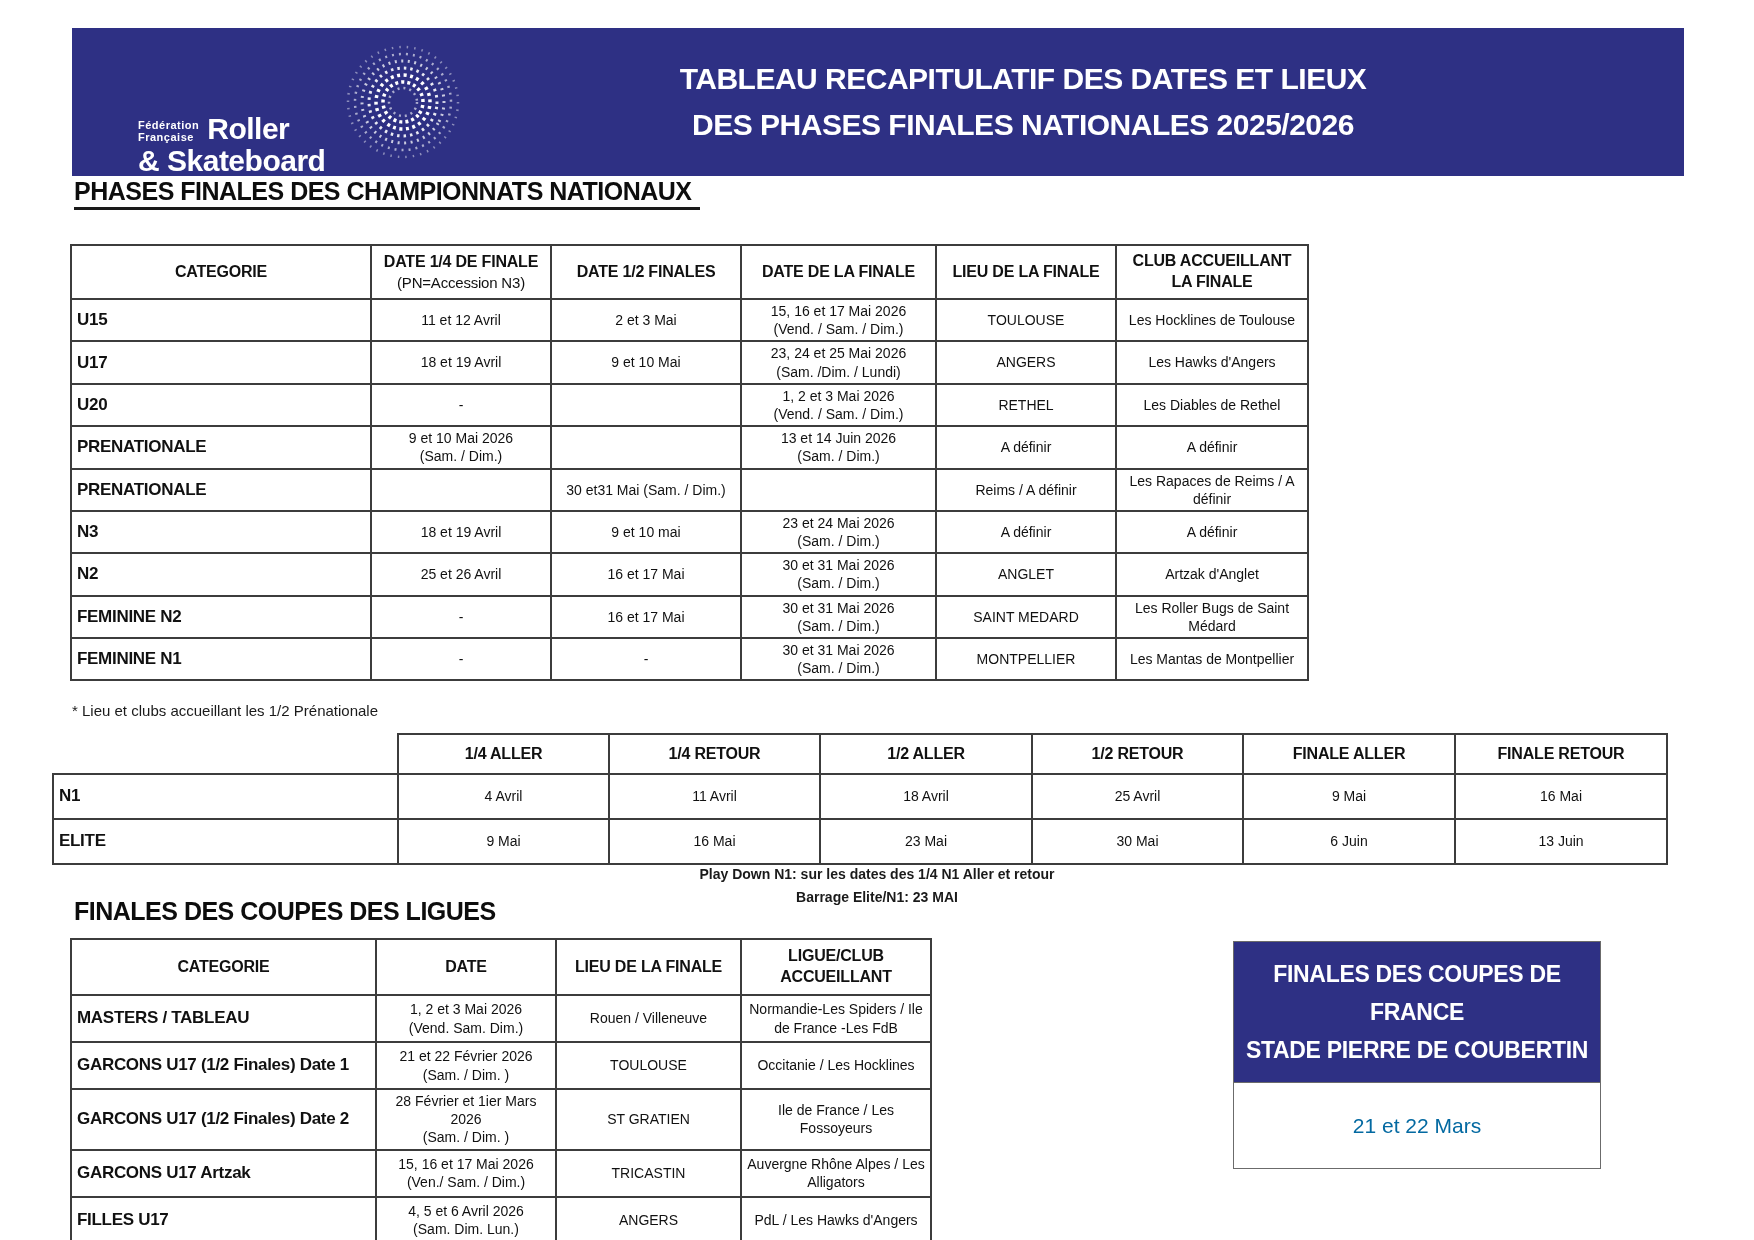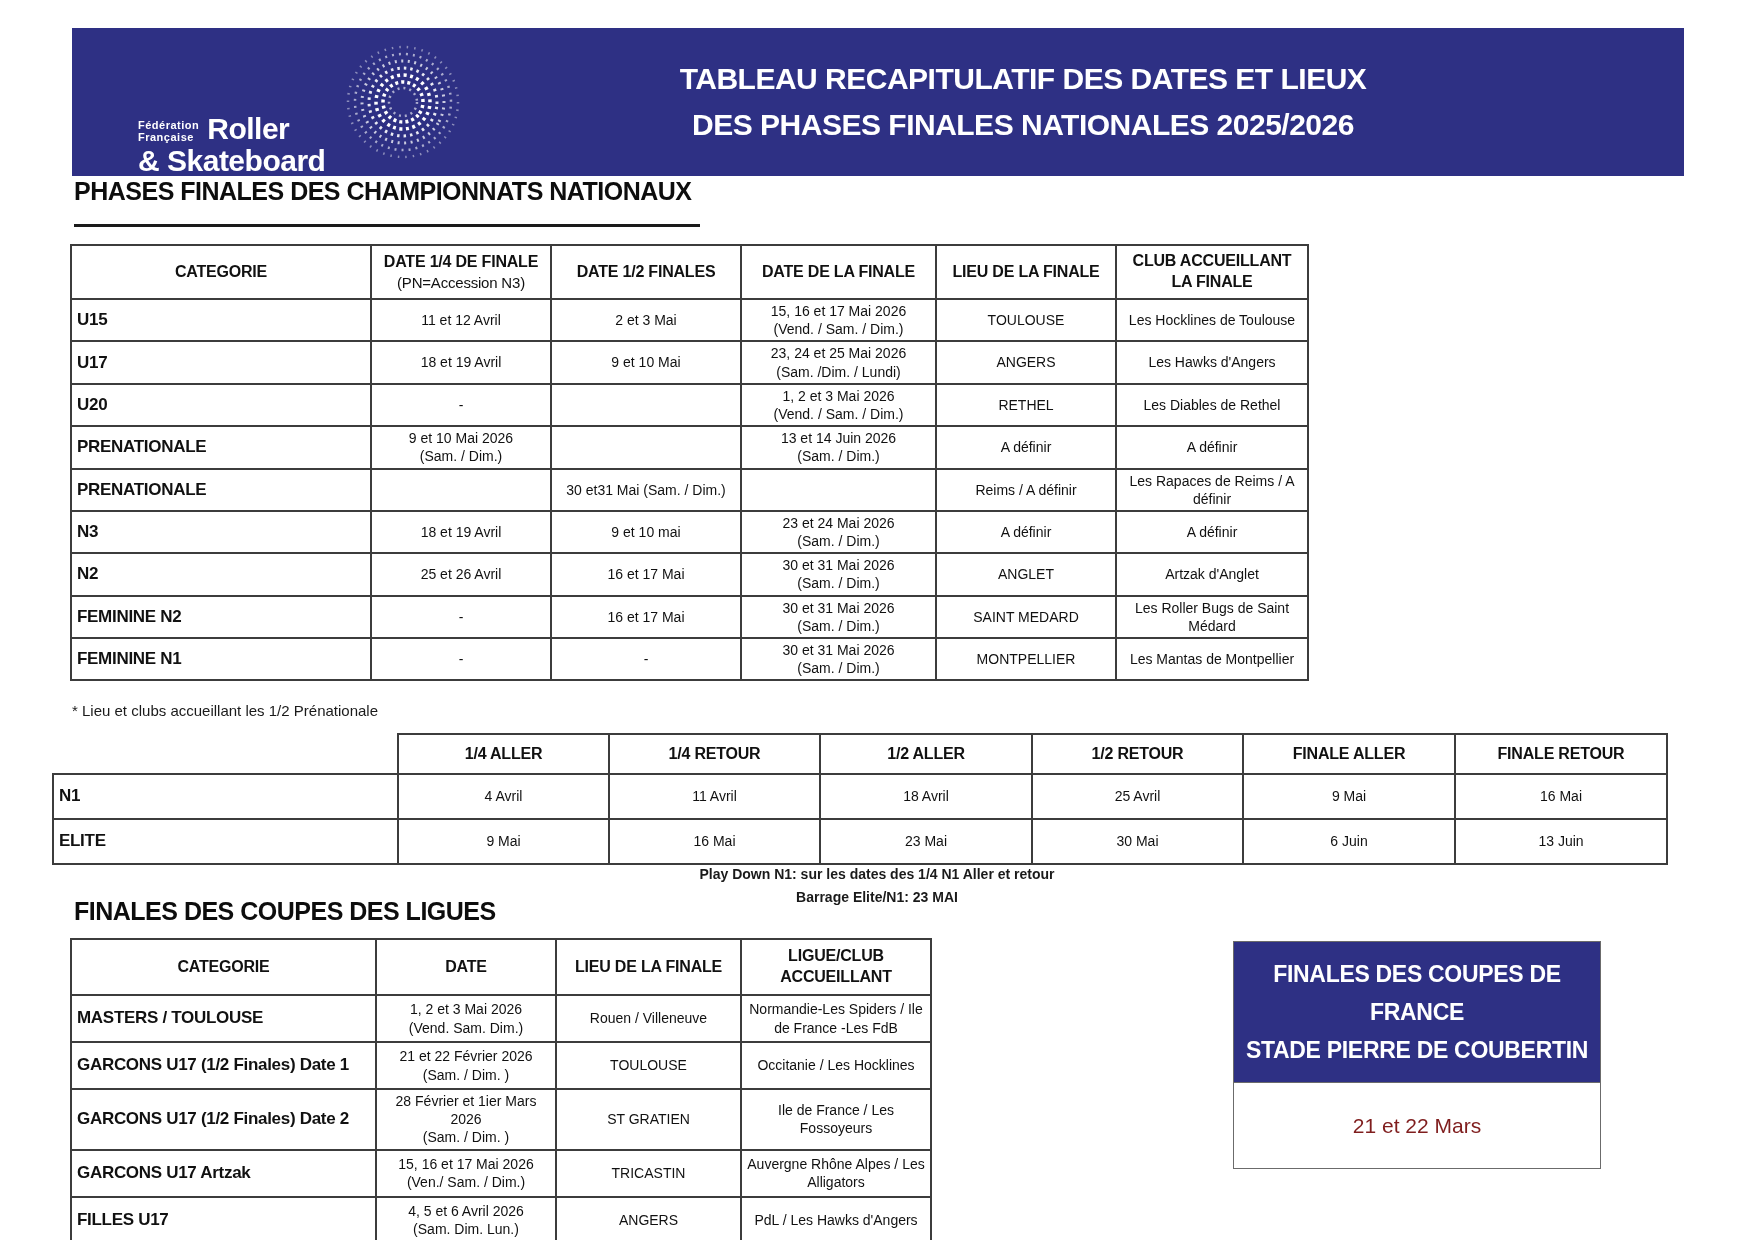--- a/index.html
+++ b/index.html
@@ -15,21 +15,21 @@
   .logo-row1 { display:flex; align-items:flex-end; gap:8px; }
   .logo-fed { font-size:11px; font-weight:700; letter-spacing:0.5px; line-height:1.15; text-transform:none; }
   .logo-roller { font-size:30px; font-weight:700; letter-spacing:-0.5px; }
   .logo-row2 { font-size:30px; font-weight:700; letter-spacing:-0.5px; margin-top:2px; }
   .banner-title { position:absolute; left:430px; right:140px; top:0; height:148px;
     display:flex; flex-direction:column; justify-content:center; text-align:center;
     color:#fff; font-weight:700; font-size:30px; line-height:46px; letter-spacing:-0.5px; }
 
   
   .sec-title { position:absolute; left:74px; font-size:25px; font-weight:700; letter-spacing:-0.5px; color:#0d0d0d; }
-  .sec1 { top:177px; border-bottom:3px solid #1a1a1a; padding-bottom:18px; padding-right:8px; }
+  .sec1 { top:177px; border-bottom:3px solid #1a1a1a; padding-bottom:1px; padding-right:8px; }
   .sec2 { top:897px; }
 
   
   table { border-collapse:collapse; table-layout:fixed; position:absolute; background:#fff; }
   th, td { border:2px solid #3c3c3c; text-align:center; vertical-align:middle;
     padding:2px 5px; font-size:14px; white-space:pre-line; line-height:1.3; }
   thead th { font-weight:700; font-size:16px; letter-spacing:-0.2px; }
   .h-sub { font-weight:400; font-size:15px; }
   tbody td:first-child { text-align:left; font-weight:700; font-size:17px; letter-spacing:-0.3px; }
   thead th:first-child { text-align:center; }
@@ -52,21 +52,21 @@
   .note { position:absolute; left:70px; width:1614px; text-align:center; font-size:14px; font-weight:700; color:#1a1a1a; }
   .note1 { top:866px; }
   .note2 { top:889px; }
 
   
   .cdf-box { position:absolute; left:1233px; top:941px; width:368px; height:142px;
     background:#2e3084; border:1px solid #6b6b6b; display:flex; align-items:center; justify-content:center;
     text-align:center; color:#fff; font-weight:700; font-size:23px; line-height:38px; letter-spacing:-0.3px; }
   .cdf-date-box { position:absolute; left:1233px; top:1083px; width:368px; height:86px;
     background:#fff; border:1px solid #6b6b6b; border-top:none; display:flex; align-items:center; justify-content:center;
-    font-size:21px; color:#7f1d1d; }
+    font-size:21px; color:#0369a1; }
 </style>
 </head>
 <body>
 
 <div class="banner">
   <div class="logo">
     <div class="logo-text">
       <div class="logo-row1">
         <div class="logo-fed">
           <span>Fédération</span><br>
@@ -260,21 +260,21 @@
   <thead>
       <tr>
         <th>CATEGORIE</th>
         <th>DATE</th>
         <th>LIEU DE LA FINALE</th>
         <th>LIGUE/CLUB ACCUEILLANT</th>
       </tr>
     </thead>
   <tbody>
       <tr>
-        <td>MASTERS / TOULOUSE</td>
+        <td>MASTERS / TABLEAU</td>
         <td>1, 2 et 3 Mai 2026
 (Vend. Sam. Dim.)</td>
         <td>Rouen / Villeneuve</td>
         <td>Normandie-Les Spiders / Ile de France -Les FdB</td>
       </tr>
       <tr>
         <td>GARCONS U17 (1/2 Finales) Date 1</td>
         <td>21 et 22 Février 2026
 (Sam. / Dim. )</td>
         <td>TOULOUSE</td>

